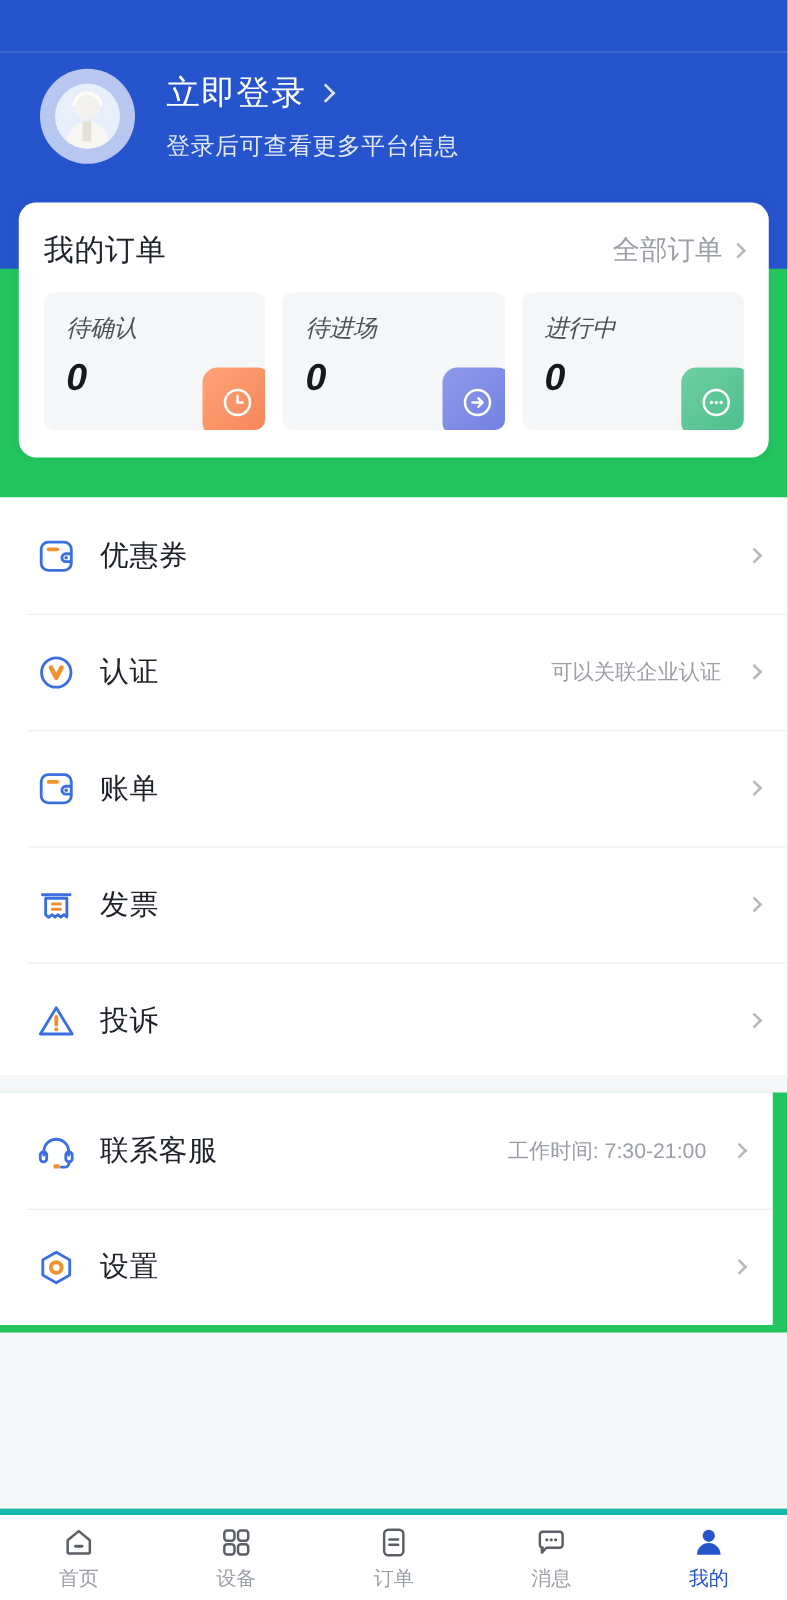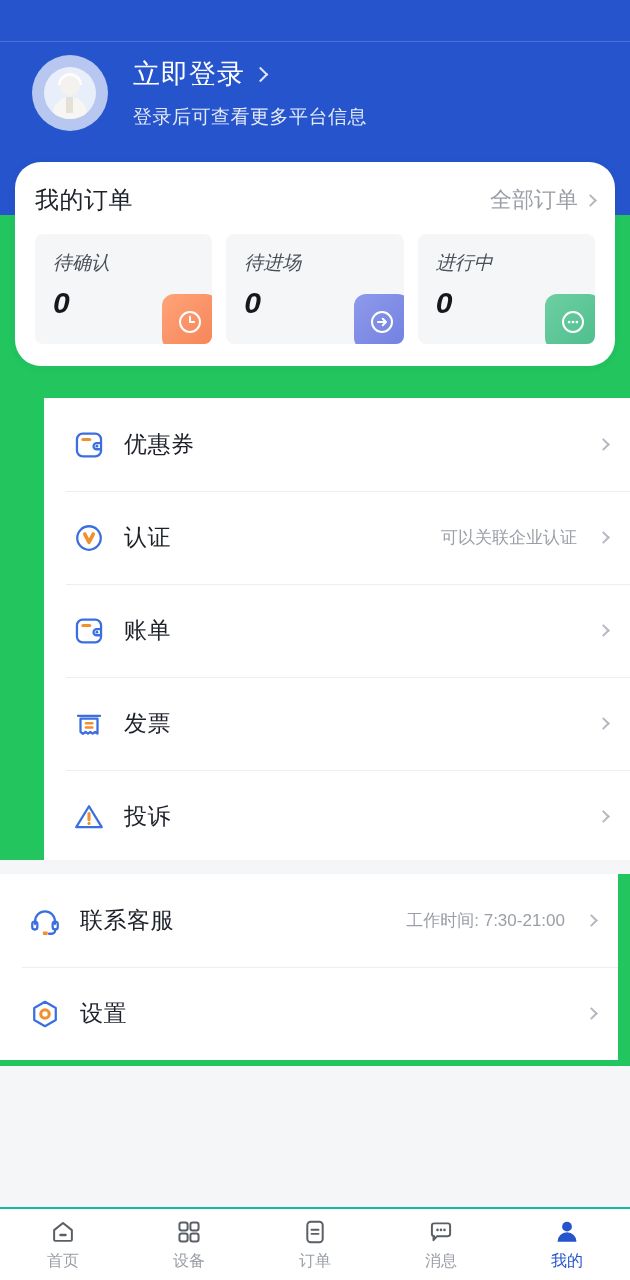--- a/index.html
+++ b/index.html
@@ -50,21 +50,21 @@
     width: 11px; height: 11px; border-top: 2.5px solid #dfe6fb;
     border-right: 2.5px solid #dfe6fb; transform: rotate(45deg);
   }
   .login-sub {
     font-size: 19px; color: #e4e9f8; margin-top: 12px; letter-spacing: .5px;
   }
 
   
   .orders-card {
     position: absolute; top: 162px; left: 15px; right: 15px;
-    background: #fff; border-radius: 26px;
+    background: #fff; border-radius: 14px;
     padding: 22px 20px 22px 20px;
     box-shadow: 0 1px 8px rgba(30,50,110,.06);
   }
   .orders-head {
     display: flex; align-items: center; justify-content: space-between;
     margin-bottom: 18px;
   }
   .orders-title { font-size: 24px; color: #1d2129; letter-spacing: .5px; }
   .orders-all { display: flex; align-items: center; gap: 8px; }
   .orders-all-text { font-size: 22px; color: #9a9ea6; }
@@ -84,42 +84,42 @@
     position: absolute; right: -6px; bottom: -6px;
     width: 56px; height: 56px; border-radius: 12px;
     display: flex; align-items: center; justify-content: center;
   }
   .b-orange { background: linear-gradient(135deg,#ffa378,#f58357); }
   .b-purple { background: linear-gradient(135deg,#8e9aea,#6f7fe0); }
   .b-green  { background: linear-gradient(135deg,#6fcfa2,#4bbd8b); }
 
   
   .menu-group { background: #fff; }
-  #group-a { position: absolute; top: 398px; left: 0; right: 0; margin-left: 44px; }
+  #group-a { position: absolute; top: 398px; left: 0; right: 0; }
   #gap-1 { position: absolute; top: 860px; left: 0; right: 0; height: 14px; background: #f5f6f8; }
   #group-b { position: absolute; top: 874px; left: 0; right: 12px; }
   #gap-2 { position: absolute; top: 1066px; left: 0; right: 0; bottom: 73px; background: #f5f6f8; }
 
   .menu-item {
     display: flex; align-items: center; height: 93px;
     padding: 0 22px 0 22px; position: relative; background: #fff;
   }
   .menu-item + .menu-item::before {
     content: ""; position: absolute; left: 22px; right: 0; top: 0;
     height: 1px; background: #eceef1;
   }
   .mi-icon { width: 46px; flex: 0 0 46px; display: flex; align-items: center; justify-content: center; }
   .mi-label { font-size: 23px; color: #1d2129; margin-left: 12px; letter-spacing: .5px; }
   .mi-right { margin-left: auto; display: flex; align-items: center; gap: 22px; }
   .mi-hint { font-size: 17px; color: #9a9ea6; }
 
   
   .tabbar {
     position: absolute; left: 0; right: 0; bottom: 0; height: 73px;
-    background: #fff; border-top: 2px solid #14b8a6;
+    background: #fff; border-top: 5px solid #14b8a6;
     display: flex;
     justify-content: flex-end;
   }
   .tab { flex: 1; display: flex; flex-direction: column; align-items: center; justify-content: center; gap: 4px; }
   .tab-icon { height: 30px; display: flex; align-items: center; justify-content: center; }
   .tab-label { font-size: 16px; color: #9a9ea6; }
   .tab.active .tab-label { color: #2554cc; }
 </style>
 </head>
 <body>

